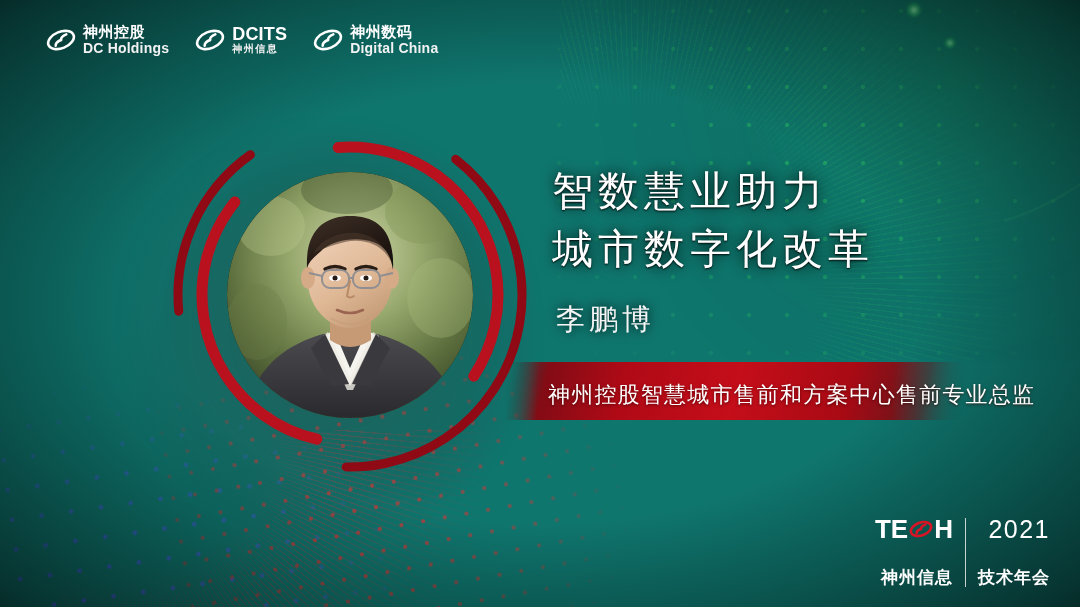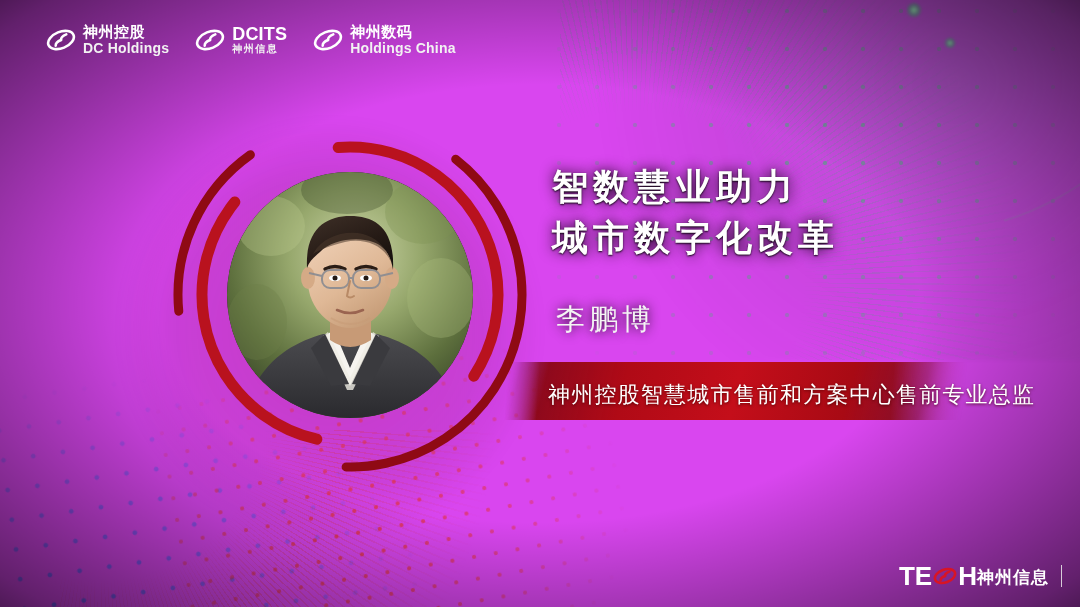--- a/index.html
+++ b/index.html
@@ -9,21 +9,21 @@
     background: #000;
   }
   body {
     font-family: "Liberation Serif", "DejaVu Serif", serif;
   }
 
   #slide {
     position: relative;
     width: 1080px;
     height: 607px;
-    background: #d946ef;
+    background: #0f766e;
     overflow: hidden;
   }
 
   
   .bg-layer {
     position: absolute;
     inset: 0;
     pointer-events: none;
   }
 
@@ -225,22 +225,22 @@
 
   
   .title-block {
     position: absolute;
     left: 552px; top: 162px;
     z-index: 12;
   }
   .slide-title-line {
     color: #ffffff;
     font-family: "Liberation Serif", "DejaVu Serif", serif;
-    font-size: 36px;
-    font-weight: bold;
+    font-size: 41px;
+    font-weight: normal;
     letter-spacing: 5px;
     line-height: 1.42;
     white-space: nowrap;
     text-shadow: 0 0 14px rgba(0,0,0,0.9), 0 1px 2px rgba(0,0,0,0.9);
   }
 
   .speaker-name {
     position: absolute;
     left: 556px; top: 300px;
     color: #f4f4f4;
@@ -288,23 +288,25 @@
   .event-logo {
     position: absolute;
     right: 18px; bottom: 18px;
     display: flex;
     align-items: stretch;
     gap: 0;
     z-index: 12;
   }
   .event-col {
     display: flex;
-    align-items: center;
+    flex-direction: column;
+    align-items: flex-end;
     justify-content: center;
     padding: 0 12px;
+    gap: 21px;
   }
   .event-tech {
     display: flex;
     align-items: center;
     height: 26px;
   }
   .tech-letter {
     color: #ffffff;
     font-family: "Liberation Sans", sans-serif;
     font-size: 26px;
@@ -400,21 +402,21 @@
         <svg viewBox="0 0 30 24" width="30" height="24">
           <g transform="rotate(-22 15 12)">
             <ellipse cx="15" cy="12" rx="13.5" ry="8.2" fill="none" stroke="#ffffff" stroke-width="2.6"></ellipse>
             <path d="M15 12 a7 4 0 0 1 7 -3.2" fill="none" stroke="#ffffff" stroke-width="2.6" stroke-linecap="round"></path>
             <path d="M15 12 a7 4 0 0 0 -7 3.2" fill="none" stroke="#ffffff" stroke-width="2.6" stroke-linecap="round"></path>
           </g>
         </svg>
       </span>
       <span class="logo-text">
         <span class="logo-cn">神州数码</span>
-        <span class="logo-en">Holdings China</span>
+        <span class="logo-en">Digital China</span>
       </span>
     </div>
 
   </div>
 
   <div class="portrait-wrap">
 
     <svg class="ring-svg" viewBox="0 0 374 374">
 
       <circle cx="187" cy="187" r="172" fill="none" stroke="#8f0a14" stroke-width="9" stroke-linecap="round" stroke-dasharray="430 250 180 220" stroke-dashoffset="120" transform="rotate(-12 187 187)"></circle>
@@ -531,16 +533,20 @@
             </g>
           </svg>
         </span>
         <span class="tech-letter">H</span>
       </div>
       <div class="event-sub">神州信息</div>
     </div>
 
     <div class="event-divider"></div>
 
+    <div class="event-col">
+      <div class="event-year">2021</div>
+      <div class="event-sub">技术年会</div>
+    </div>
 
   </div>
 
 </div>
 
 </body></html>

